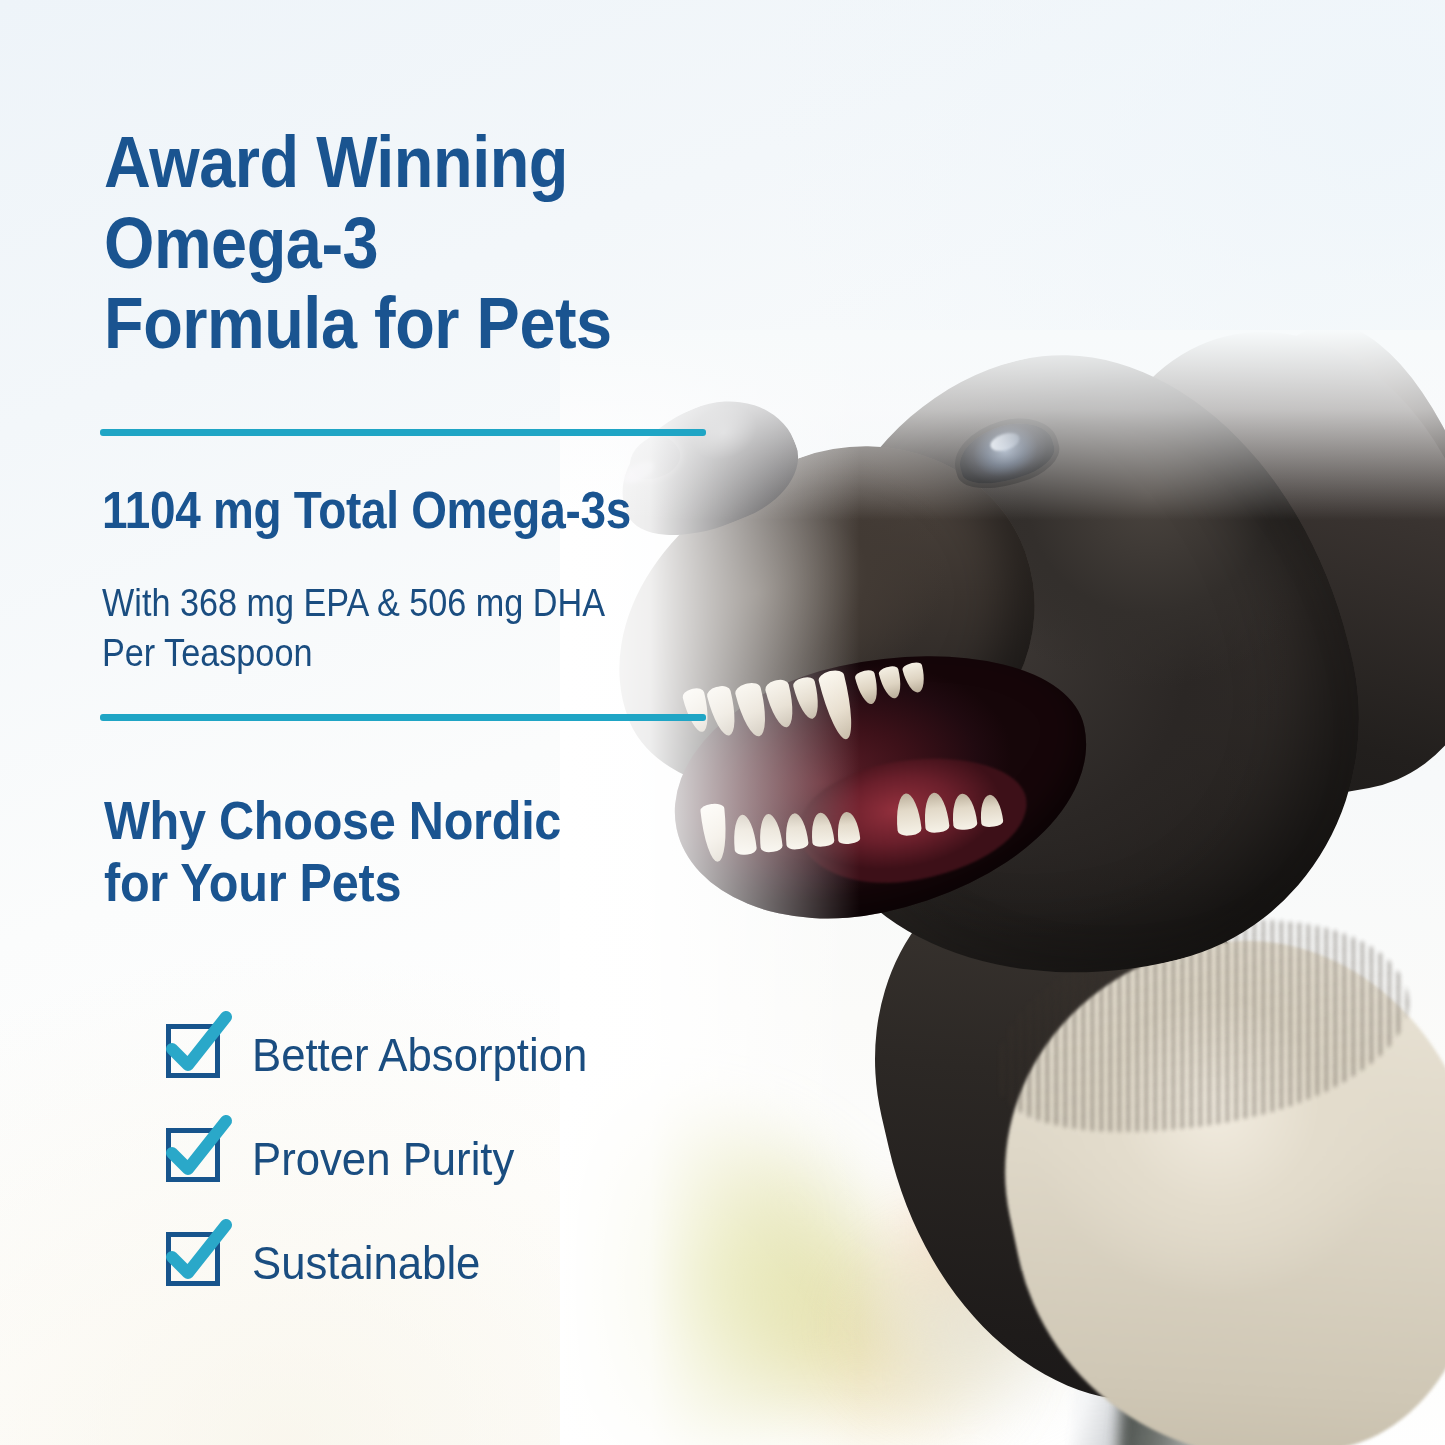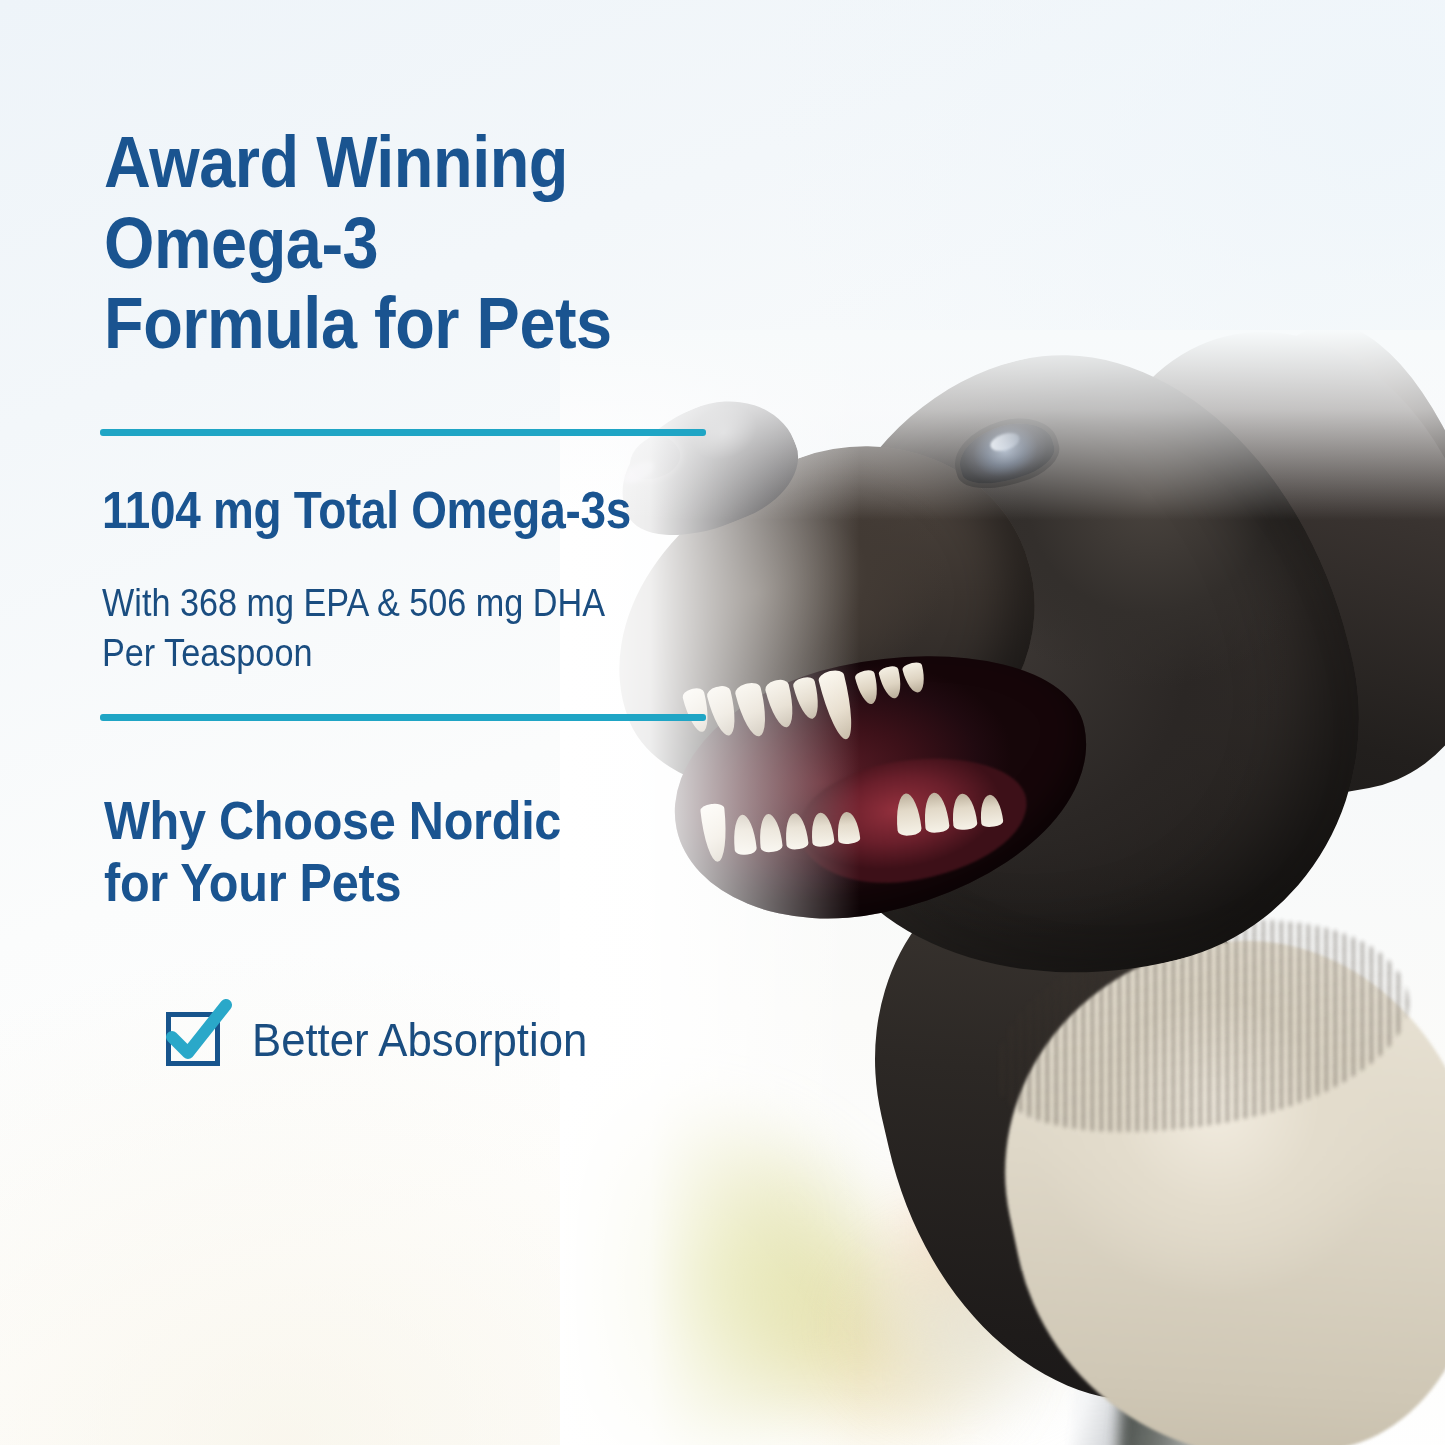--- a/index.html
+++ b/index.html
@@ -392,21 +392,21 @@
   }
 
   .checklist {
     position: absolute;
     left: 158px;
     top: 1000px;
     width: 560px;
   }
   .check-item {
     display: flex;
-    align-items: center;
+    align-items: flex-end;
     height: 78px;
     margin-bottom: 26px;
   }
   .check-box {
     position: relative;
     flex: 0 0 auto;
     width: 54px;
     height: 54px;
     box-sizing: border-box;
     border: 5px solid #17548c;
@@ -514,18 +514,34 @@
 
       <div class="check-item">
         <div class="check-box">
           <svg viewBox="0 0 80 80">
             <path d="M14 42 L30 58 L68 10" fill="none" stroke="#2aa8c9" stroke-width="12" stroke-linecap="round" stroke-linejoin="round"></path>
           </svg>
         </div>
         <div class="check-label">Better Absorption</div>
       </div>
 
-
+      <div class="check-item">
+        <div class="check-box">
+          <svg viewBox="0 0 80 80">
+            <path d="M14 42 L30 58 L68 10" fill="none" stroke="#2aa8c9" stroke-width="12" stroke-linecap="round" stroke-linejoin="round"></path>
+          </svg>
+        </div>
+        <div class="check-label">Proven Purity</div>
+      </div>
+
+      <div class="check-item">
+        <div class="check-box">
+          <svg viewBox="0 0 80 80">
+            <path d="M14 42 L30 58 L68 10" fill="none" stroke="#2aa8c9" stroke-width="12" stroke-linecap="round" stroke-linejoin="round"></path>
+          </svg>
+        </div>
+        <div class="check-label">Sustainable</div>
+      </div>
 
     </div>
   </div>
 
 </div>
 
 </body></html>

